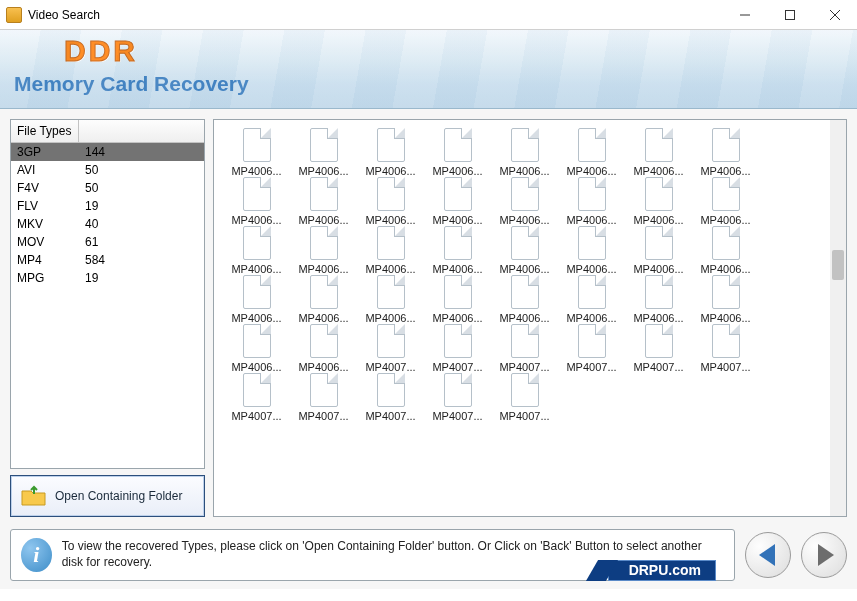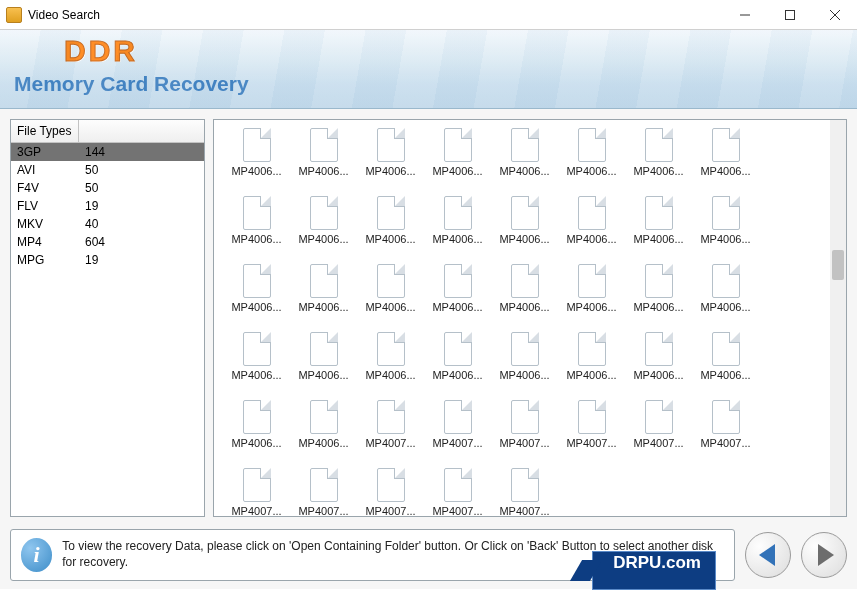--- a/index.html
+++ b/index.html
@@ -29,36 +29,36 @@
 .ft-col2 { flex:1; }
 .ft-row { display:flex; height:18px; align-items:center; }
 .ft-row div { padding: 1px 6px; }
 .ft-row.sel { background:#737373; }
 .open-btn { margin-top:6px; height:42px; border:1px solid #2c4f7c; background: linear-gradient(#fbfcff,#e9eef8); display:flex; align-items:center; gap:8px; padding:0 10px; font-size:12px; color:#1a2a3a; cursor:pointer; box-shadow: inset 0 0 0 1px #bcd0ea; }
 .open-btn .folder-ic { width:26px; height:22px; position:relative; }
 .folder-ic svg { width:26px; height:22px; }
 
 
 .gridwrap { flex:1; border:1px solid #9aa5ac; background:#fff; position:relative; overflow:hidden; }
-.grid { position:absolute; inset:0 16px 0 0; padding: 8px 10px; display:flex; flex-wrap:wrap; align-content:flex-start; gap: 19px 2px; overflow:hidden; }
+.grid { position:absolute; inset:0 16px 0 0; padding: 8px 10px; display:flex; flex-wrap:wrap; align-content:flex-start; gap: 0 2px; overflow:hidden; }
 .file { width: 65px; display:flex; flex-direction:column; align-items:center; font-size:11px; color:#222; }
 .file .pg { width:28px; height:34px; border:1px solid #b5c0c9; border-radius:2px; background:#fff; position:relative; margin-bottom:3px; }
 .file .pg::before { content:""; position:absolute; right:-1px; top:-1px; width:10px; height:10px; background:linear-gradient(135deg,#fff 49%,#d8dee4 51%); border-left:1px solid #b5c0c9; border-bottom:1px solid #b5c0c9; }
 .file .fn { width:100%; text-align:center; white-space:nowrap; overflow:hidden; text-overflow:ellipsis; }
 .scroll { position:absolute; right:0; top:0; bottom:0; width:16px; background:#f0f0f0; }
 .scroll .thumb { position:absolute; left:2px; right:2px; top:130px; height:30px; background:#c2c2c2; border-radius:2px; }
 
 
 .footer { height: 66px; padding: 6px 10px 8px 10px; background:#f6f6f6; display:flex; align-items:center; gap:10px; }
 .infobox { flex:1; height:52px; border:1px solid #9aa5ac; border-radius:3px; background:#fff; display:flex; align-items:center; padding:4px 10px; gap:10px; position:relative; }
 .info-ic { width:34px; height:34px; border-radius:50%; background: radial-gradient(circle at 30% 30%,#8fc6ef,#3d8dc8); display:flex; align-items:center; justify-content:center; color:#fff; font-weight:bold; font-size:22px; font-family:Georgia,serif; font-style:italic; }
 .info-txt { font-size:12px; color:#222; line-height:1.3; }
 .drpu { position:absolute; right: 18px; bottom:-1px; height:21px; display:flex; align-items:center; }
 .drpu .sl { width:20px; height:21px; background:#0d3d82; transform: skewX(-30deg); margin-right:-4px; }
-.drpu .lbl { background:#0d3d82; color:#fff; font-weight:bold; font-size:17px; padding:1px 14px 16px 20px; border:1px solid #5a8ac8;}
+.drpu .lbl { background:#0d3d82; color:#fff; font-weight:bold; font-size:14px; padding:1px 14px 2px 20px; border:1px solid #5a8ac8;}
 .navbtn { width:46px; height:46px; border-radius:50%; background: radial-gradient(circle at 30% 30%, #fefefe, #dcdcdc); border:1px solid #9a9a9a; display:flex; align-items:center; justify-content:center; }
 .navbtn .tri { width:0; height:0; border-top:11px solid transparent; border-bottom:11px solid transparent; }
 .navbtn.back .tri { border-right:16px solid #3272b8; margin-left:-3px; }
 .navbtn.fwd .tri { border-left:16px solid #6d6d6d; margin-right:-3px; }
 </style>
 </head>
 <body>
 
 <div class="titlebar">
   <div class="app-icon"></div>
@@ -107,28 +107,41 @@
           </div>
           <div class="ft-row">
             <div class="ft-col1">FLV</div>
             <div class="ft-col2">19</div>
           </div>
           <div class="ft-row">
             <div class="ft-col1">MKV</div>
             <div class="ft-col2">40</div>
           </div>
           <div class="ft-row">
+            <div class="ft-col1">MOV</div>
+            <div class="ft-col2">61</div>
+          </div>
+          <div class="ft-row">
             <div class="ft-col1">MP4</div>
-            <div class="ft-col2">604</div>
+            <div class="ft-col2">584</div>
           </div>
           <div class="ft-row">
             <div class="ft-col1">MPG</div>
             <div class="ft-col2">19</div>
           </div>
         </div>
+    </div>
+    <div class="open-btn">
+      <span class="folder-ic">
+        <svg viewBox="0 0 26 22">
+            <path d="M1 6 L1 20 L24 20 L24 8 L12 8 L10 6 Z" fill="#f8c94c" stroke="#c79a20"></path>
+            <path d="M13 9 L13 3 M10 5 L13 2 L16 5" fill="none" stroke="#3b9b2e" stroke-width="2"></path>
+          </svg>
+      </span>
+      <span>Open Containing Folder</span>
     </div>
   </div>
 
   <div class="gridwrap">
     <div class="grid" id="file-grid">
         <div class="file">
           <div class="pg"></div>
           <div class="fn">MP4006...</div>
         </div>
         <div class="file">
@@ -310,21 +323,21 @@
       </div>
     <div class="scroll">
       <div class="thumb"></div>
     </div>
   </div>
 </div>
 
 <div class="footer">
   <div class="infobox">
     <div class="info-ic">i</div>
-    <div class="info-txt">To view the recovery Data, please click on 'Open Containing Folder' button. Or Click on 'Back' Button to select another disk for recovery.</div>
+    <div class="info-txt">To view the recovered Types, please click on 'Open Containing Folder' button. Or Click on 'Back' Button to select another disk for recovery.</div>
     <div class="drpu">
       <div class="sl"></div>
       <div class="lbl">DRPU.com</div>
     </div>
   </div>
   <div class="navbtn back">
     <div class="tri"></div>
   </div>
   <div class="navbtn fwd">
     <div class="tri"></div>

